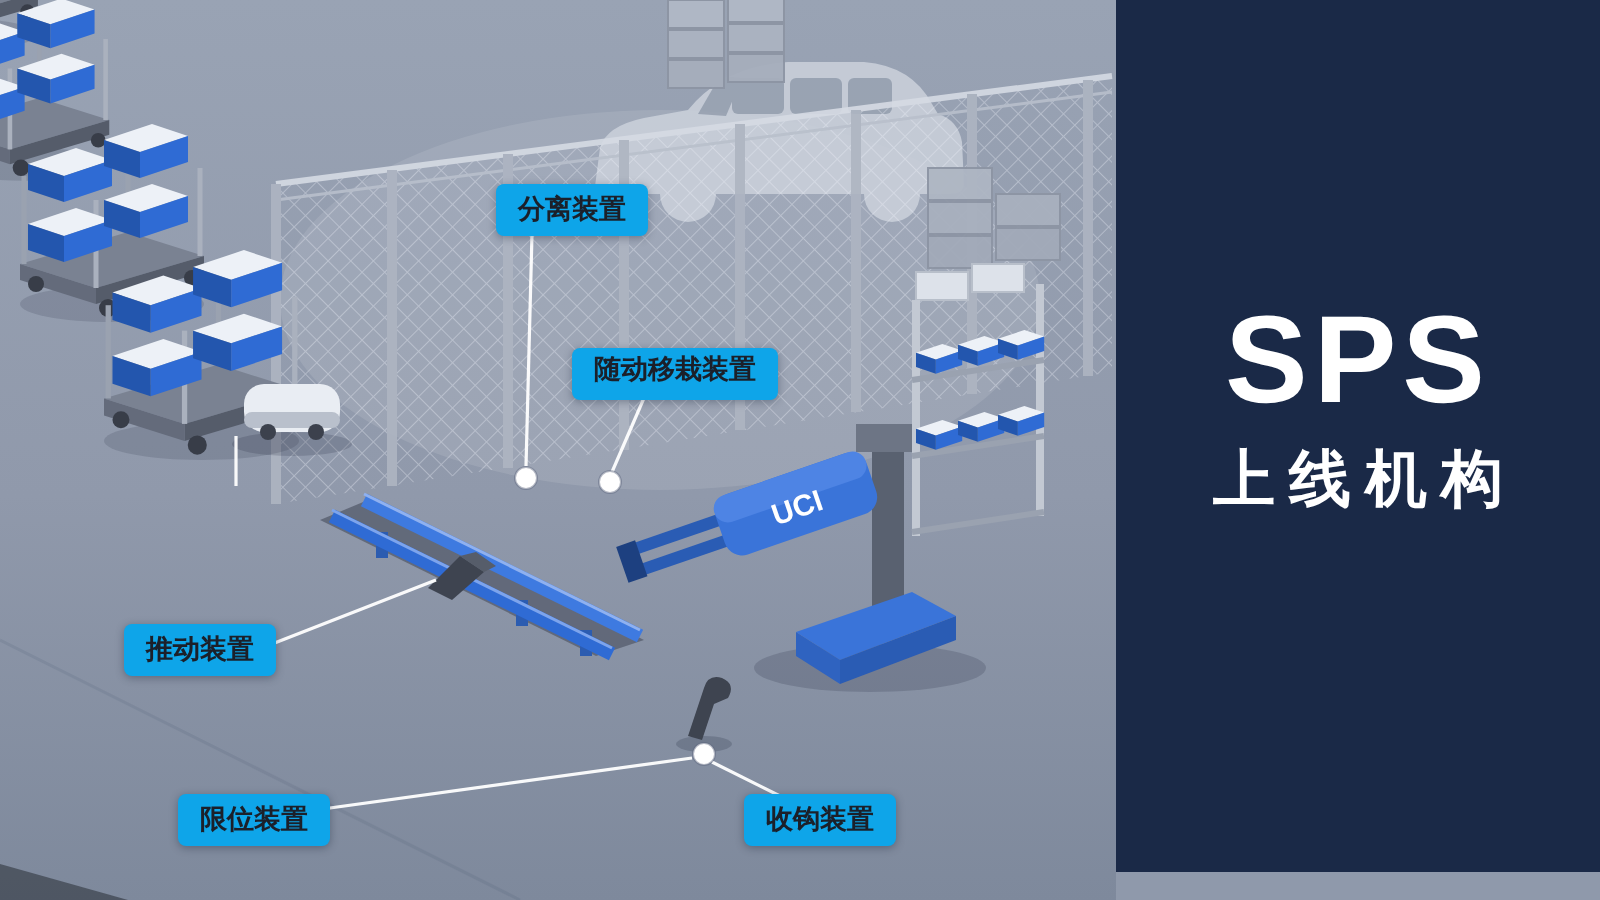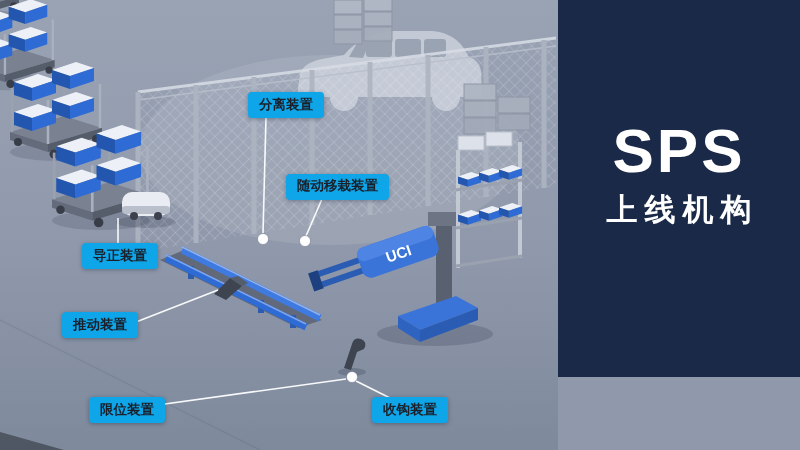--- a/index.html
+++ b/index.html
@@ -2,21 +2,21 @@
 <html><head>
 <meta charset="utf-8">
 <style>
   * { margin:0; padding:0; box-sizing:border-box; }
   html,body { width:800px; height:450px; }
   body { font-family:"Liberation Sans", sans-serif; overflow:hidden; }
   .stage { position:relative; width:800px; height:450px; background:#8f99ab; }
   .scene { position:absolute; left:0; top:0; width:558px; height:450px; overflow:hidden; }
   .scene svg { position:absolute; left:0; top:0; }
   .panel {
-    position:absolute; left:558px; top:0; width:242px; height:377px;
+    position:absolute; left:558px; top:0; width:242px; height:436px;
     background:#1a2947; color:#ffffff;
     display:flex; align-items:center; justify-content:center;
   }
   .panel-inner { text-align:center; transform:translateY(-16px); }
   .panel-title { font-size:62px; font-weight:700; letter-spacing:3px; line-height:1; }
   .panel-subtitle { margin-top:12px; font-size:31px; font-weight:600; letter-spacing:7px; padding-left:7px; line-height:1; }
   .label {
     position:absolute; background:#0ea5e9; color:#1b202a;
     font-size:13.5px; font-weight:700; line-height:1;
     padding:6px 11px; border-radius:4px; white-space:nowrap;
@@ -191,21 +191,20 @@
       </g>
       <g fill="#ffffff" stroke="rgba(90,100,125,0.45)" stroke-width="1">
         <circle cx="263" cy="239" r="5.5"></circle>
         <circle cx="305" cy="241" r="5.5"></circle>
         <circle cx="352" cy="377" r="5.5"></circle>
       </g>
     </svg>
 
     <div class="label label-0">分离装置</div>
     <div class="label label-1">随动移栽装置</div>
-    <div class="label label-2">导正装置</div>
     <div class="label label-3">推动装置</div>
     <div class="label label-4">限位装置</div>
     <div class="label label-5">收钩装置</div>
   </div>
 
   <div class="panel">
     <div class="panel-inner">
       <div class="panel-title">SPS</div>
       <div class="panel-subtitle">上线机构</div>
     </div>

